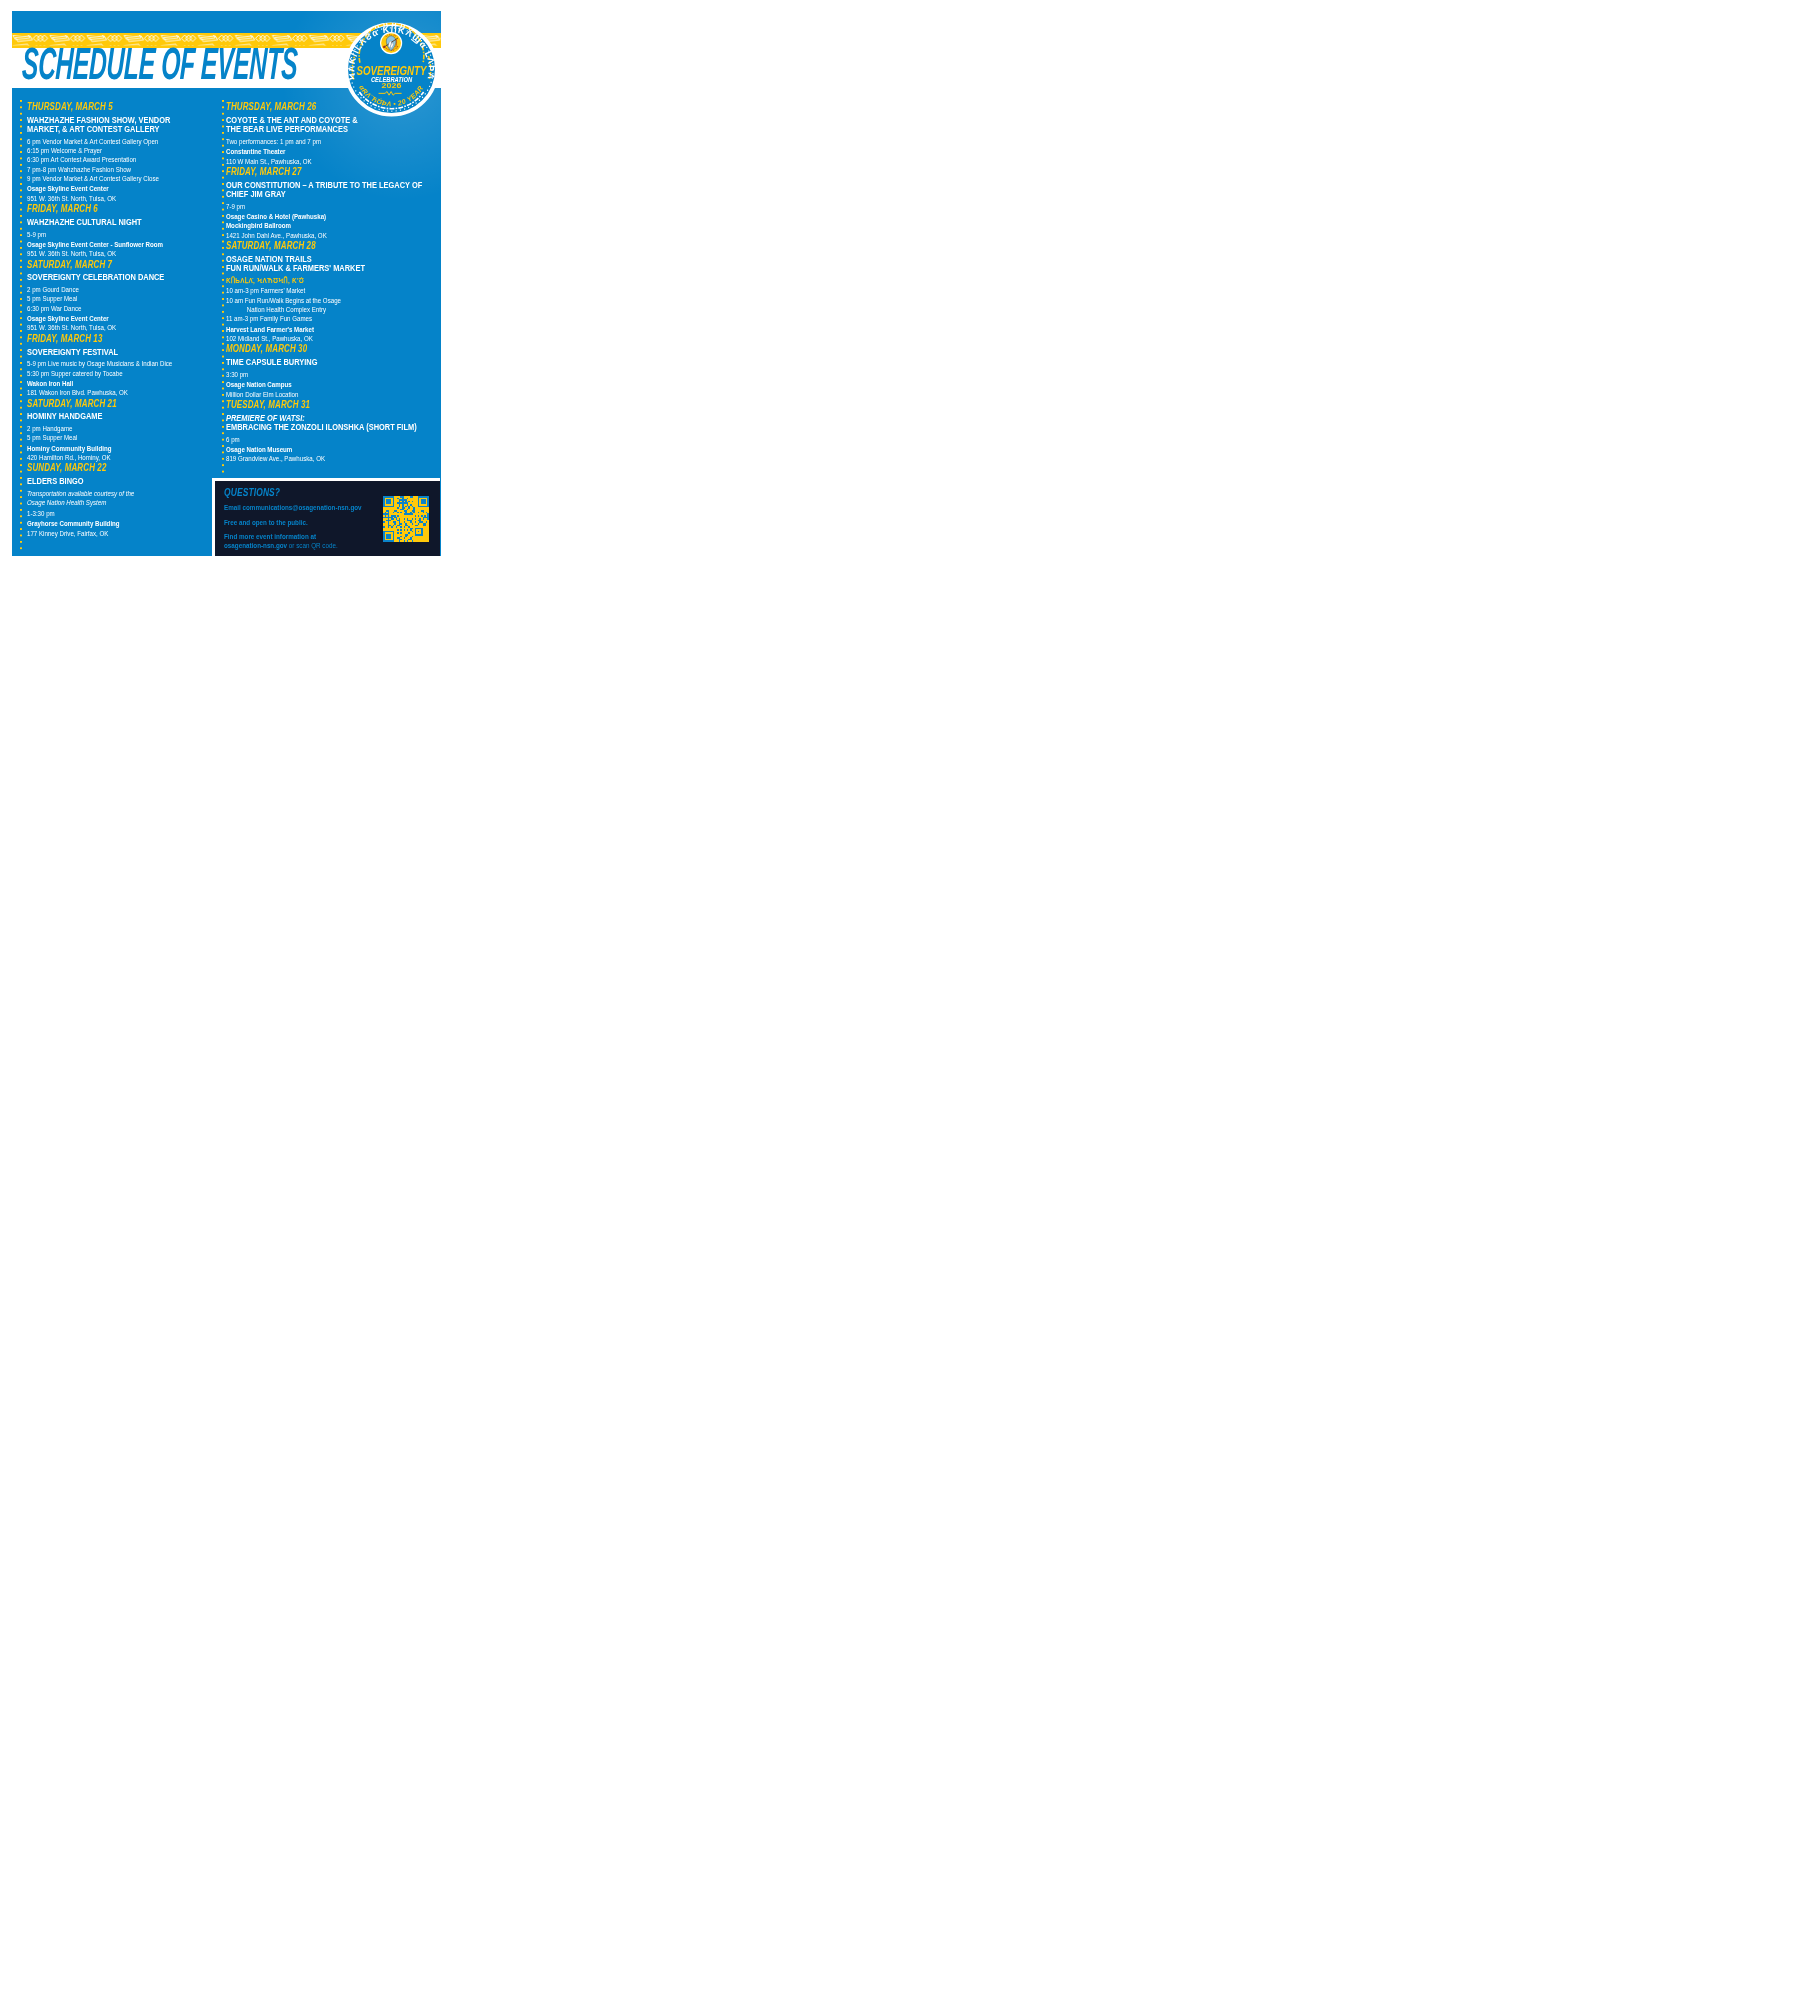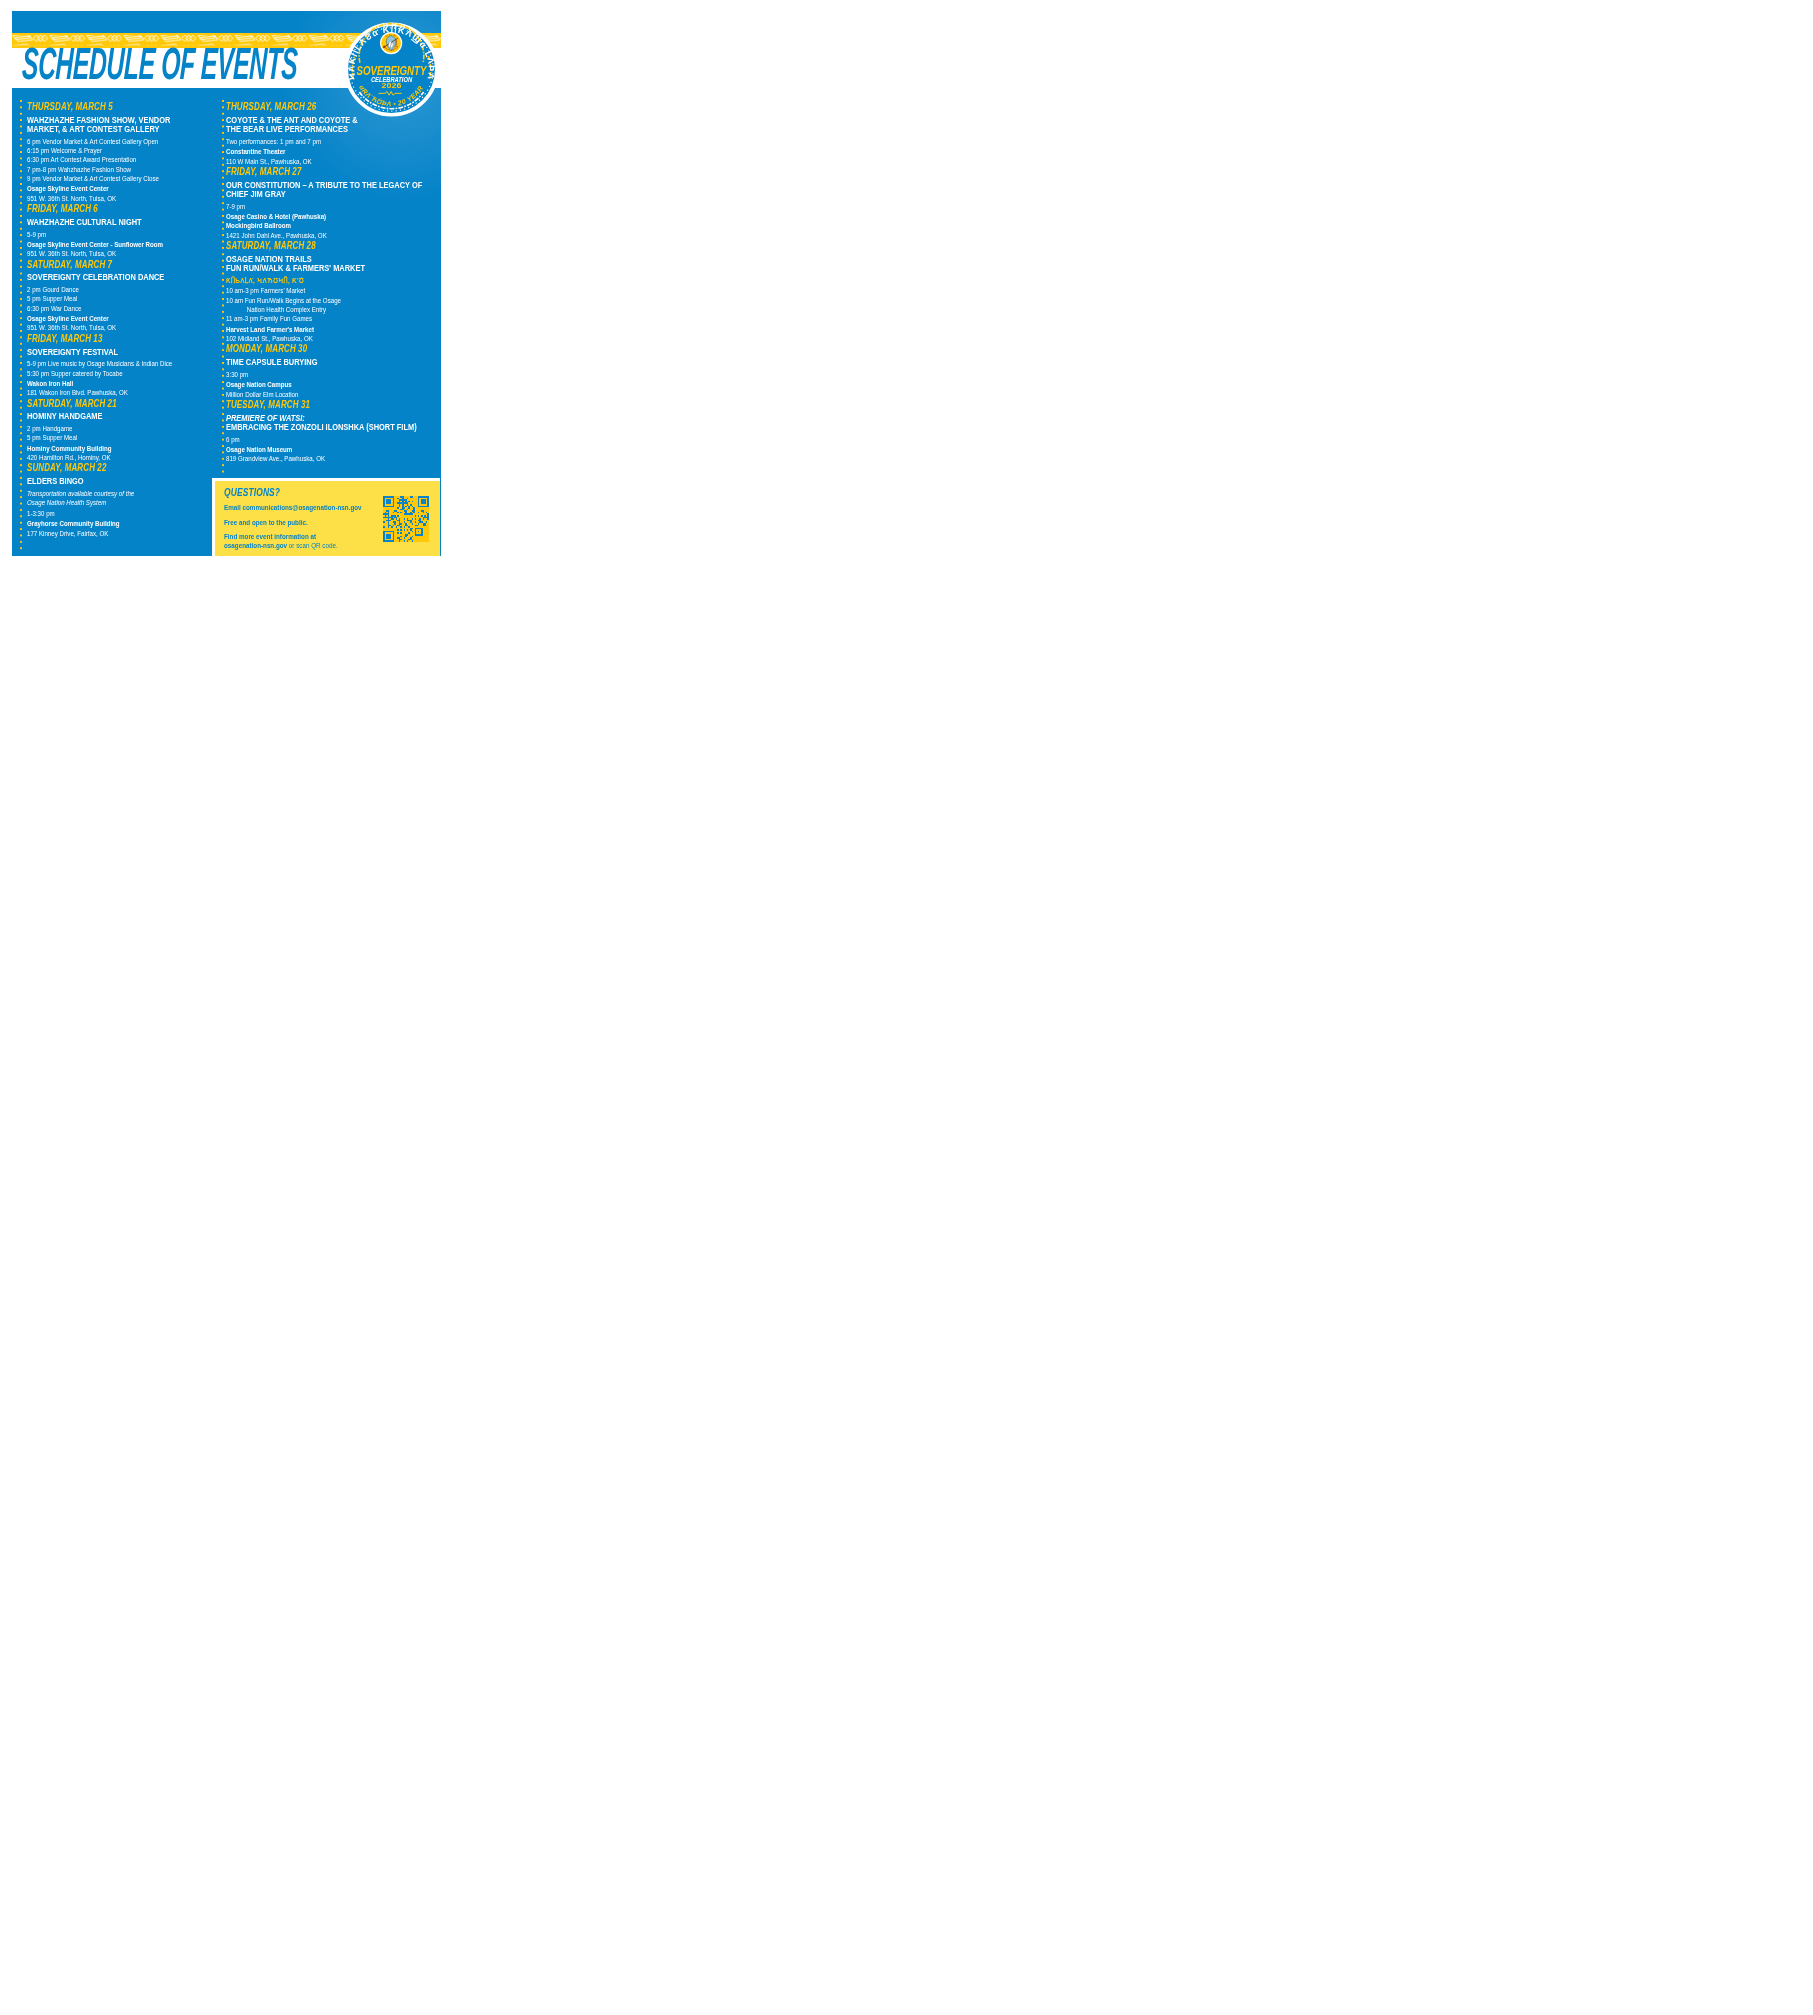--- a/index.html
+++ b/index.html
@@ -29,21 +29,21 @@
   .note{color:#fff;font-style:italic;font-size:7.7px;line-height:9.3px;margin-bottom:1.2px;
        transform:scaleX(0.8);transform-origin:0 0;white-space:nowrap;}
   .osage{color:#FFC90A;font-weight:700;font-size:8px;line-height:9.3px;margin-bottom:1.2px;
        letter-spacing:0.4px;transform:scaleX(0.8);transform-origin:0 0;white-space:nowrap;}
   .items{margin-bottom:1.2px;transform:scaleX(0.8);transform-origin:0 0;}
   .item{color:#fff;font-size:7.7px;line-height:9.3px;white-space:nowrap;}
   .item.indent{padding-left:26px;}
   .venue{color:#fff;font-weight:700;font-size:7.7px;line-height:9.3px;
        transform:scaleX(0.8);transform-origin:0 0;white-space:nowrap;}
   .addr{color:#fff;font-size:7.7px;line-height:9.3px;transform:scaleX(0.8);transform-origin:0 0;white-space:nowrap;}
-  .qbox{position:absolute;left:212px;top:478px;width:228px;height:78px;background:#fde047;
+  .qbox{position:absolute;left:212px;top:478px;width:228px;height:78px;background:#0f172a;
        border-left:3.2px solid #fff;border-top:3.2px solid #fff;box-sizing:border-box;
        padding:6.4px 0 0 9.3px;}
   .qhead{color:#0583C9;font-size:11.7px;line-height:10.5px;font-weight:700;font-style:italic;
        margin-bottom:5.6px;transform:scaleX(0.72);transform-origin:0 0;white-space:nowrap;letter-spacing:0.2px;}
   .qp{color:#0583C9;font-size:7.3px;line-height:9.3px;font-weight:700;
        transform:scaleX(0.86);transform-origin:0 0;white-space:nowrap;margin:0 0 4px 0;}
   .qp .bold{font-weight:700;}
   .qp4{margin-top:-0.4px;}
   .qr{position:absolute;right:11px;top:15.3px;width:46px;height:46px;}
   svg text{font-family:"Liberation Sans",sans-serif;}

